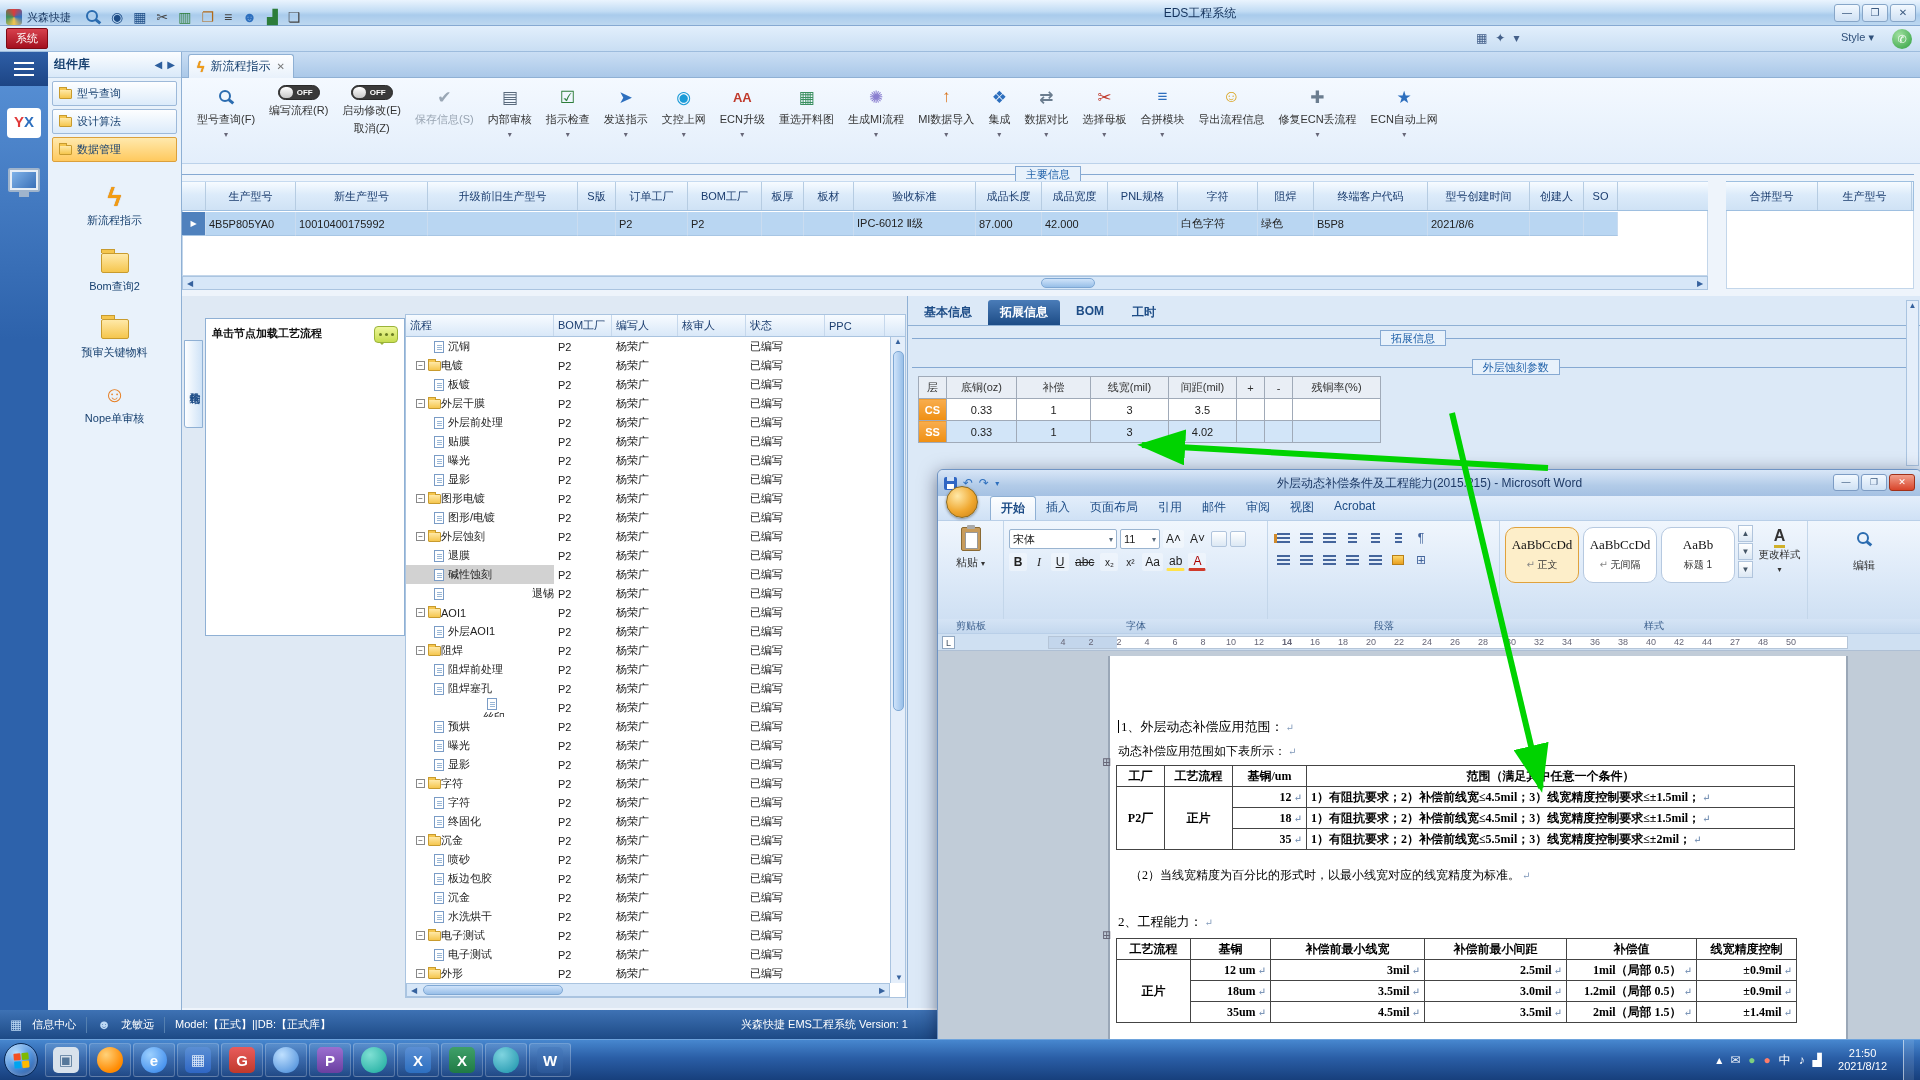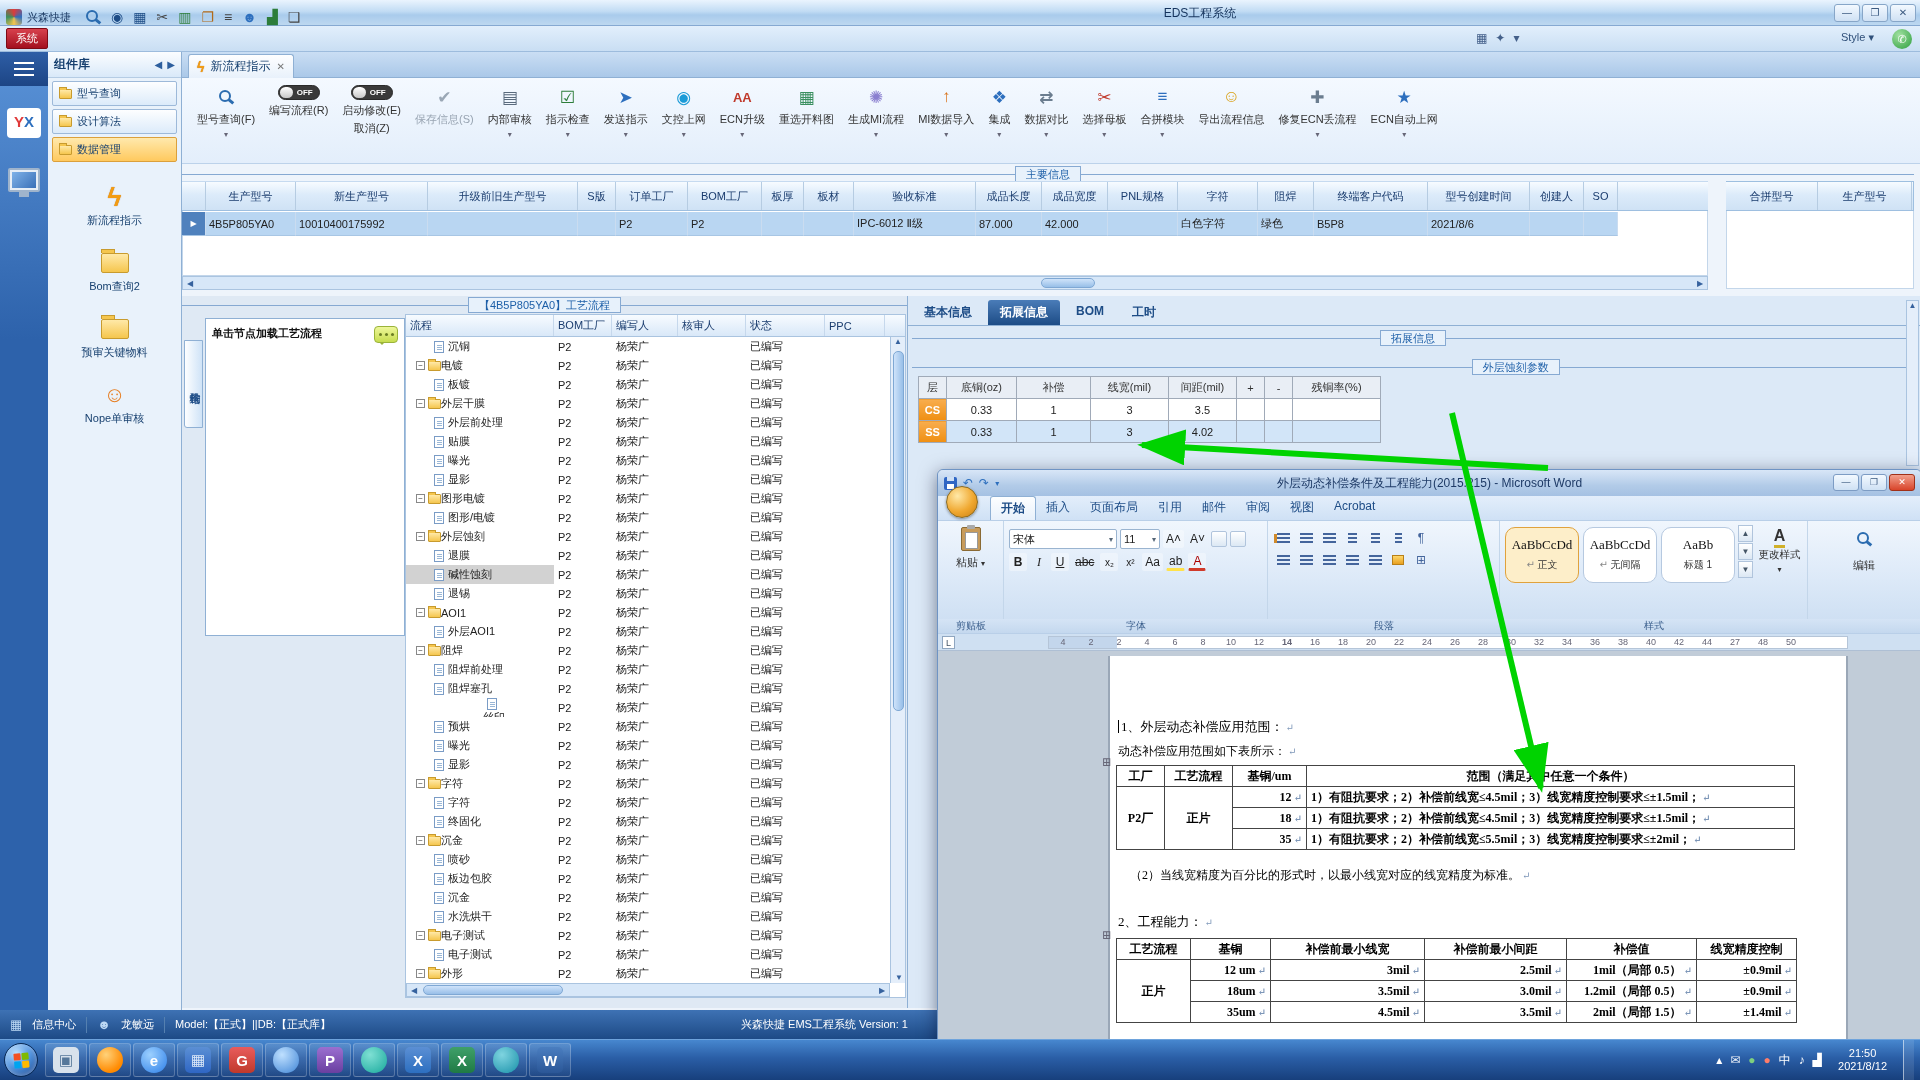--- a/index.html
+++ b/index.html
@@ -490,23 +490,20 @@
   </div>
   <div id="right-grid">
     <div id="right-cols">
         <div class="mhc" style="width: 92px;">合拼型号</div>
         <div class="mhc" style="width: 94px;">生产型号</div>
       </div>
     <div id="right-body"></div>
   </div>
 
   <div id="proc-bg"></div>
-  <div class="sec" style="left:182px;top:297px;width:725px">
-    <span>【4B5P805YA0】工艺流程</span>
-  </div>
   <div id="side-tab">设备结构</div>
   <div id="proc-hint">
     <div class="hrow">
       <span id="hint-text">单击节点加载工艺流程</span>
       <span class="bubble"></span>
     </div>
   </div>
   <div id="tree">
     <div id="tree-head">
         <div class="thc" style="width: 148px;">流程</div>
@@ -658,21 +655,21 @@
             <span class="page-ic"></span>
             <span>碱性蚀刻</span>
           </div>
           <div class="tcell" style="width: 58px;">P2</div>
           <div class="tcell" style="width: 66px;">杨荣广</div>
           <div class="tcell" style="width: 68px;"></div>
           <div class="tcell" style="width: 79px;">已编写</div>
           <div class="tcell" style="width: 60px;"></div>
         </div>
         <div class="trow">
-          <div class="tcell tname" style="width: 148px; padding-left: 28px;">
+          <div class="tcell tname" style="width: 148px; padding-left: 28px; justify-content: space-between;">
             <span class="page-ic"></span>
             <span>退锡</span>
           </div>
           <div class="tcell" style="width: 58px;">P2</div>
           <div class="tcell" style="width: 66px;">杨荣广</div>
           <div class="tcell" style="width: 68px;"></div>
           <div class="tcell" style="width: 79px;">已编写</div>
           <div class="tcell" style="width: 60px;"></div>
         </div>
         <div class="trow">

